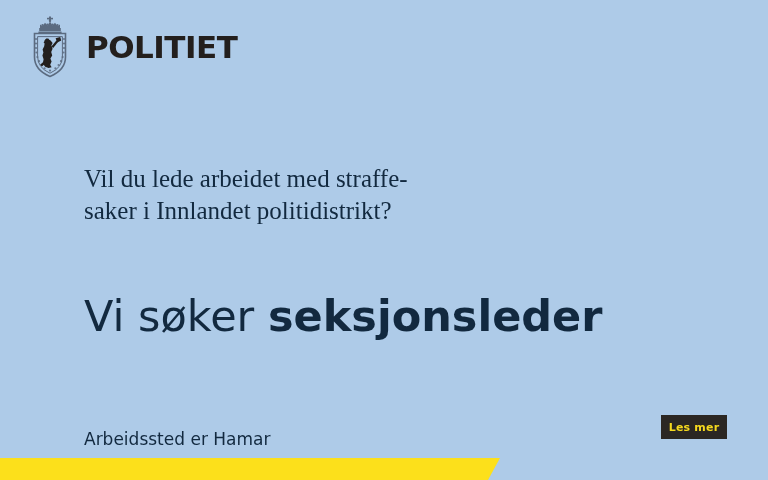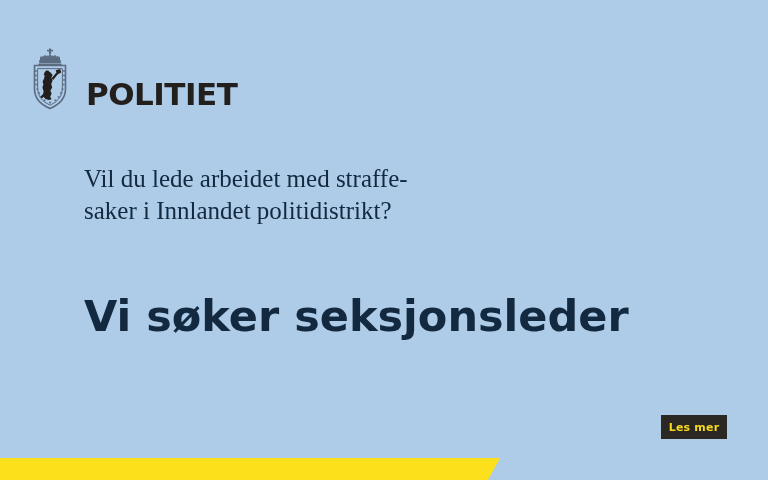--- a/index.html
+++ b/index.html
@@ -17,23 +17,23 @@
     width: 768px;
     height: 480px;
     overflow: hidden;
     background: #aecbe8;
   }
 
   
   .logo-lockup {
     position: absolute;
     left: 26px;
-    top: 48px;
+    top: 16px;
     display: flex;
-    align-items: flex-end;
+    align-items: center;
     gap: 12px;
   }
   .crest {
     width: 48px;
     height: 62px;
     display: block;
   }
   .wordmark {
     font-family: "DejaVu Sans", sans-serif;
     font-weight: 700;
@@ -62,21 +62,21 @@
     position: absolute;
     left: 84px;
     top: 264px;
     font-family: "DejaVu Sans", sans-serif;
     font-size: 43px;
     line-height: 1.1;
     color: #12293f;
     white-space: nowrap;
   }
   .headline .light {
-    font-weight: 700;
+    font-weight: 400;
   }
   .headline .strong {
     font-weight: 700;
     margin-top: 36px;
   }
 
   .location {
     position: absolute;
     left: 84px;
     top: 412px;
@@ -182,20 +182,21 @@
       </svg>
     </span>
     <span class="wordmark">POLITIET</span>
   </div>
 
   <p class="kicker">Vil du lede arbeidet med straffe-
 saker i Innlandet politidistrikt?</p>
 
   <h1 class="headline"><span class="light">Vi søker </span><span class="strong">seksjonsleder</span></h1>
 
+  <p class="location">Arbeidssted er Hamar</p>
 
   <button class="cta-button" type="button">
     <span class="cta-label">Les mer</span>
   </button>
 
   <div class="accent-stripe"></div>
 
 </div>
 
 </body></html>

